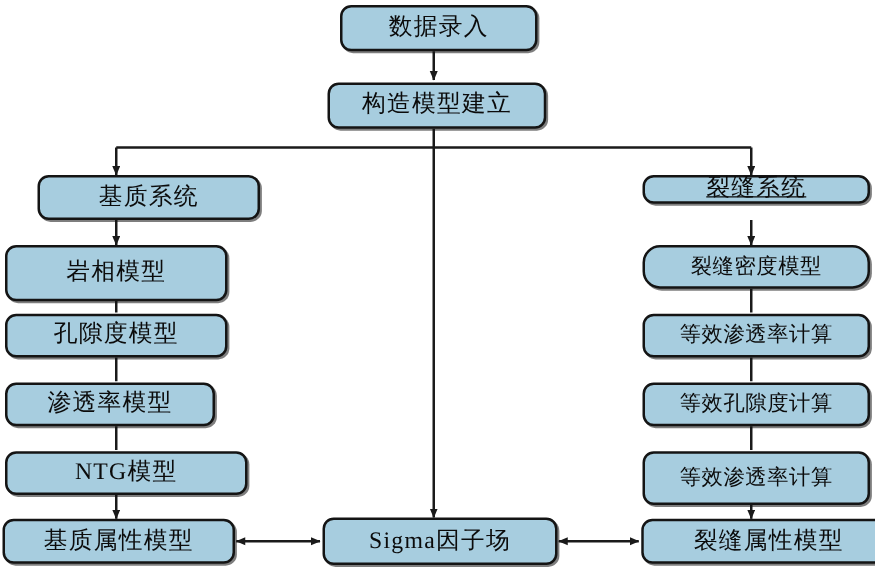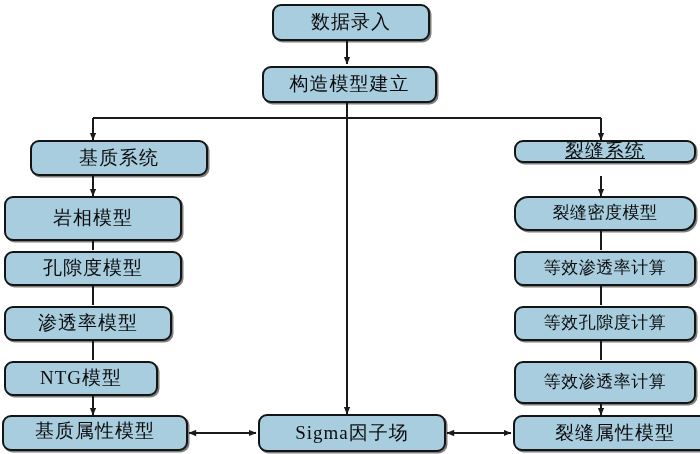--- a/index.html
+++ b/index.html
@@ -112,25 +112,25 @@
   </div>
 
   <div class="node" style="left:4px; top:251px; width:178px; height:35px;">
     <span class="label">孔隙度模型</span>
   </div>
 
   <div class="node" style="left:4px; top:306px; width:168px; height:35px;">
     <span class="label">渗透率模型</span>
   </div>
 
-  <div class="node" style="left:4px; top:361px; width:154px; height:35px;">
+  <div class="node" style="left:4px; top:361px; width:194px; height:35px;">
     <span class="label">NTG模型</span>
   </div>
 
-  <div class="node" style="left:2px; top:415px; width:186px; height:36px;font-family:Liberation Mono, monospace;">
+  <div class="node" style="left:2px; top:415px; width:186px; height:36px;">
     <span class="label">基质属性模型</span>
   </div>
 
   <div class="node" style="left:514px; top:140px; width:182px; height:23px;text-decoration:underline;">
     <span class="label">裂缝系统</span>
   </div>
 
   <div class="node small-text" style="left:514px; top:196px; width:182px; height:35px;border-radius:14px;">
     <span class="label">裂缝密度模型</span>
   </div>

